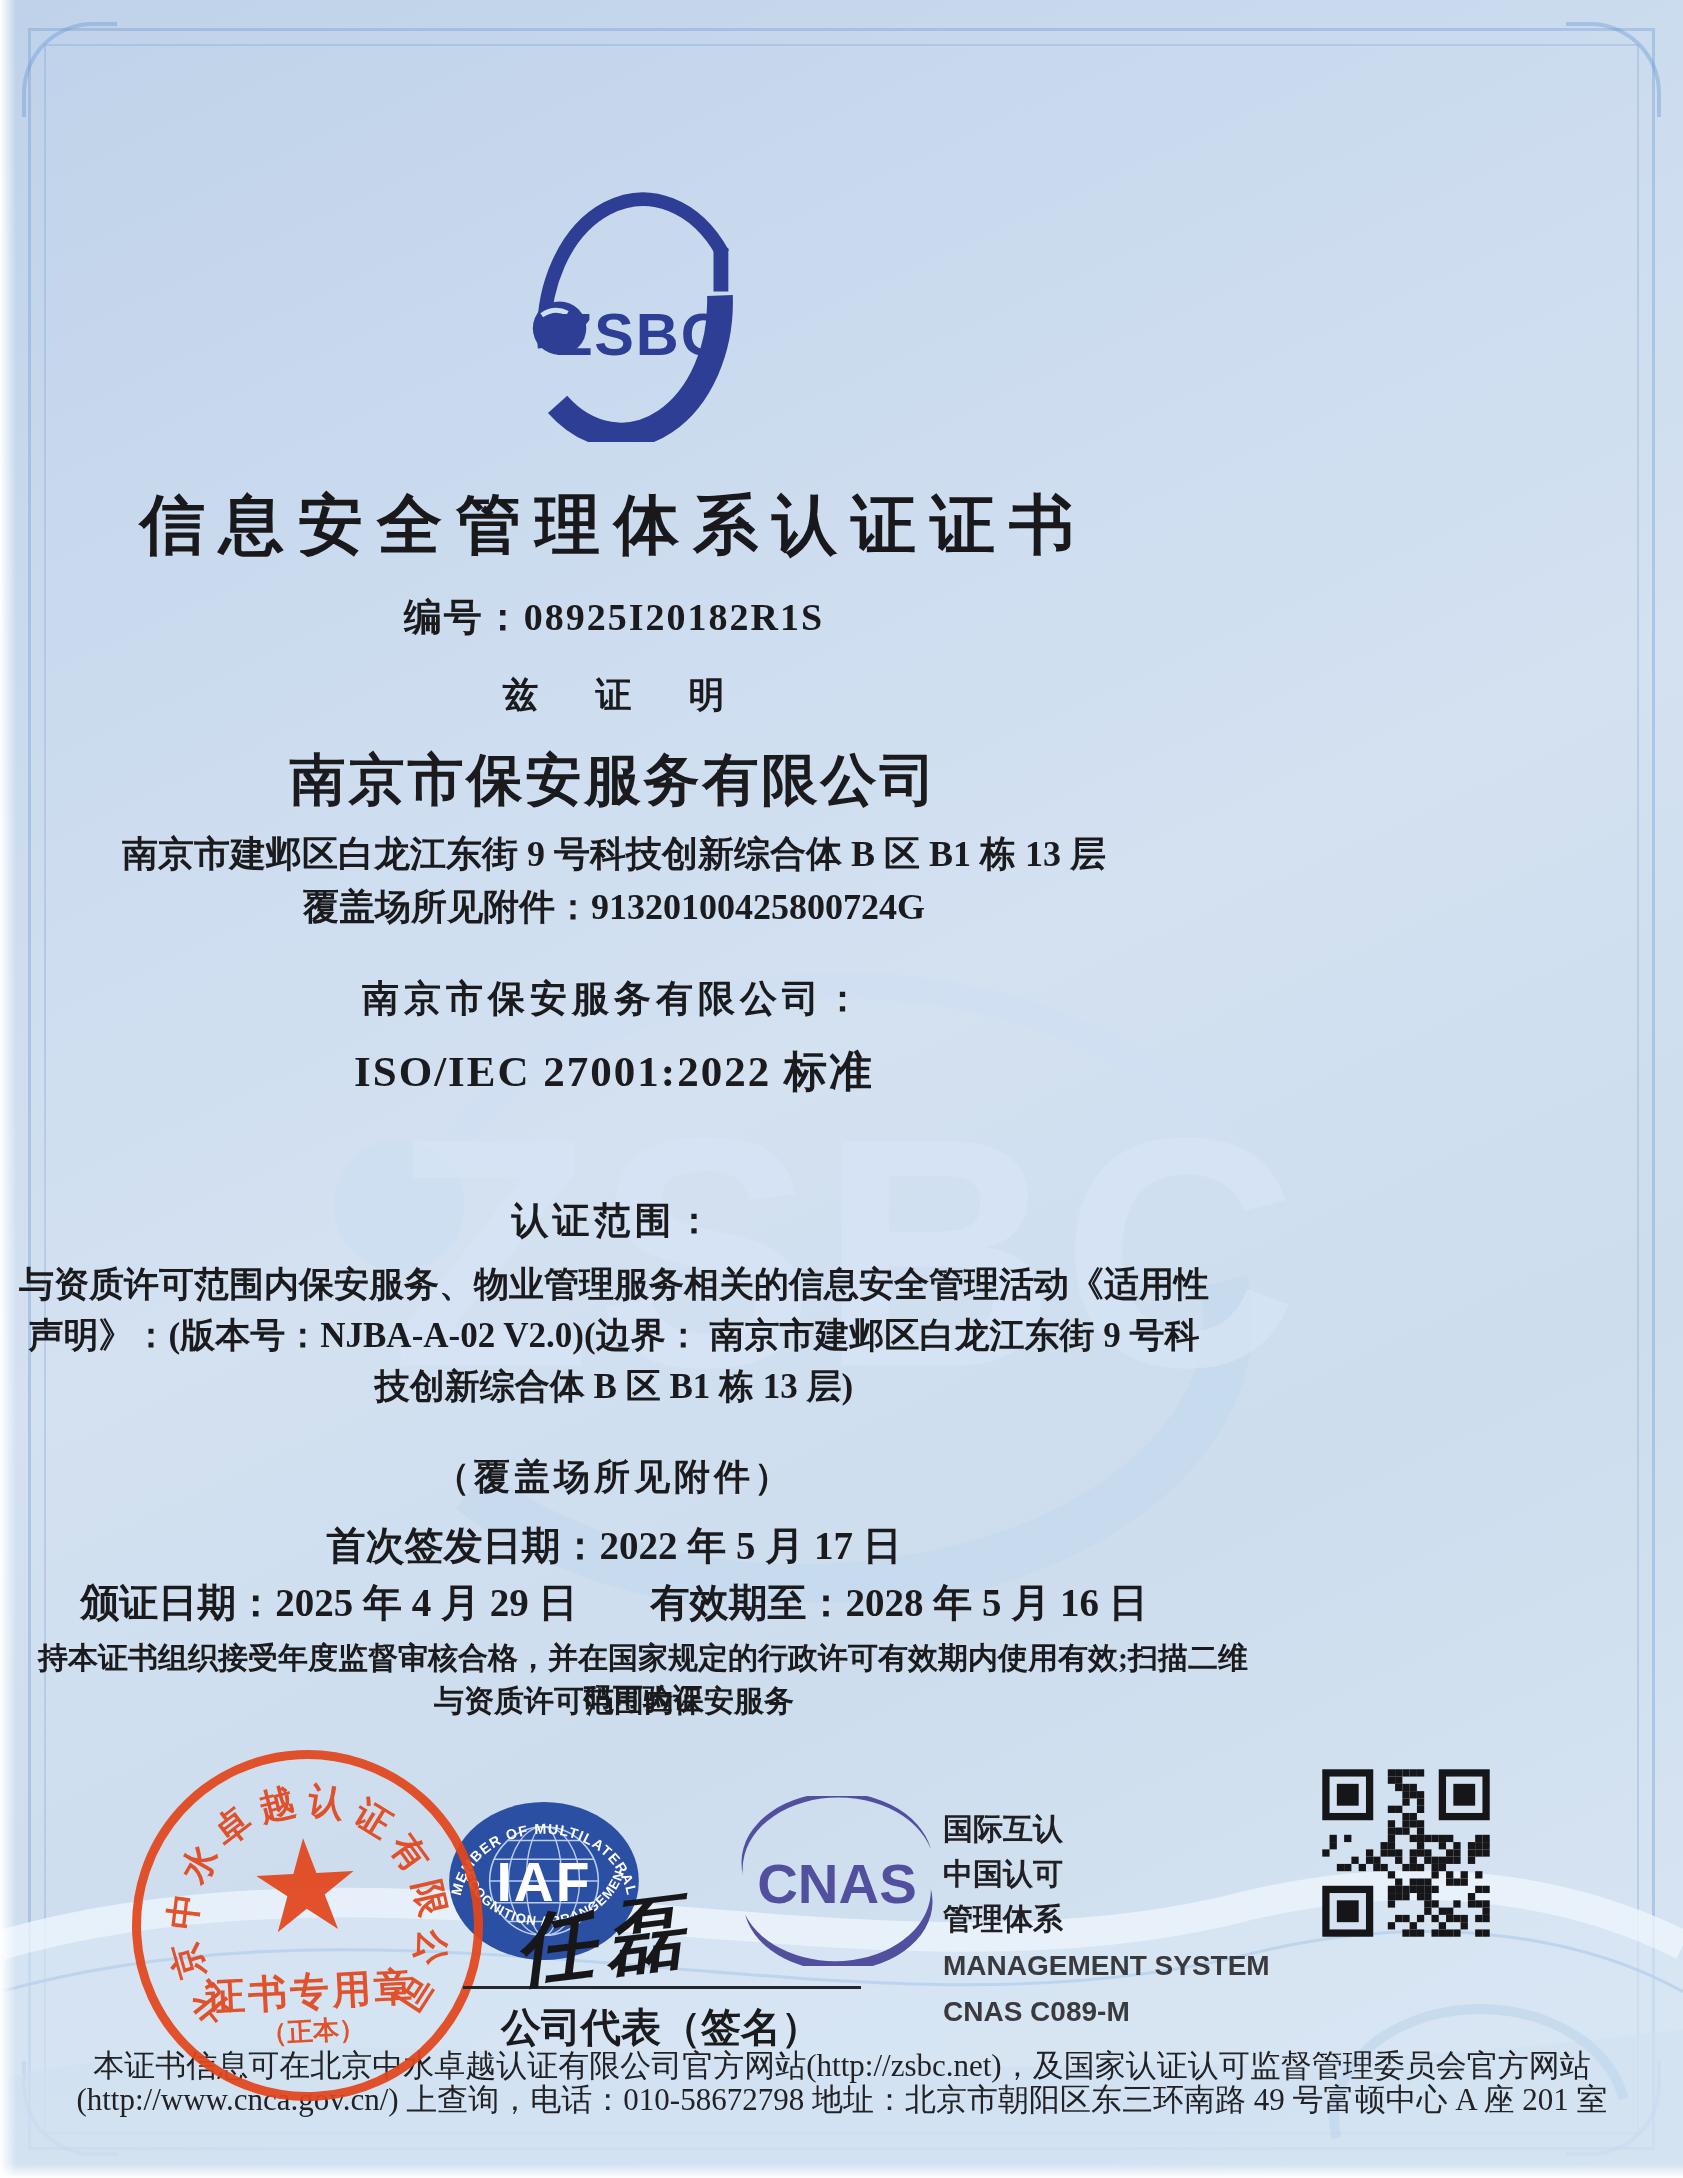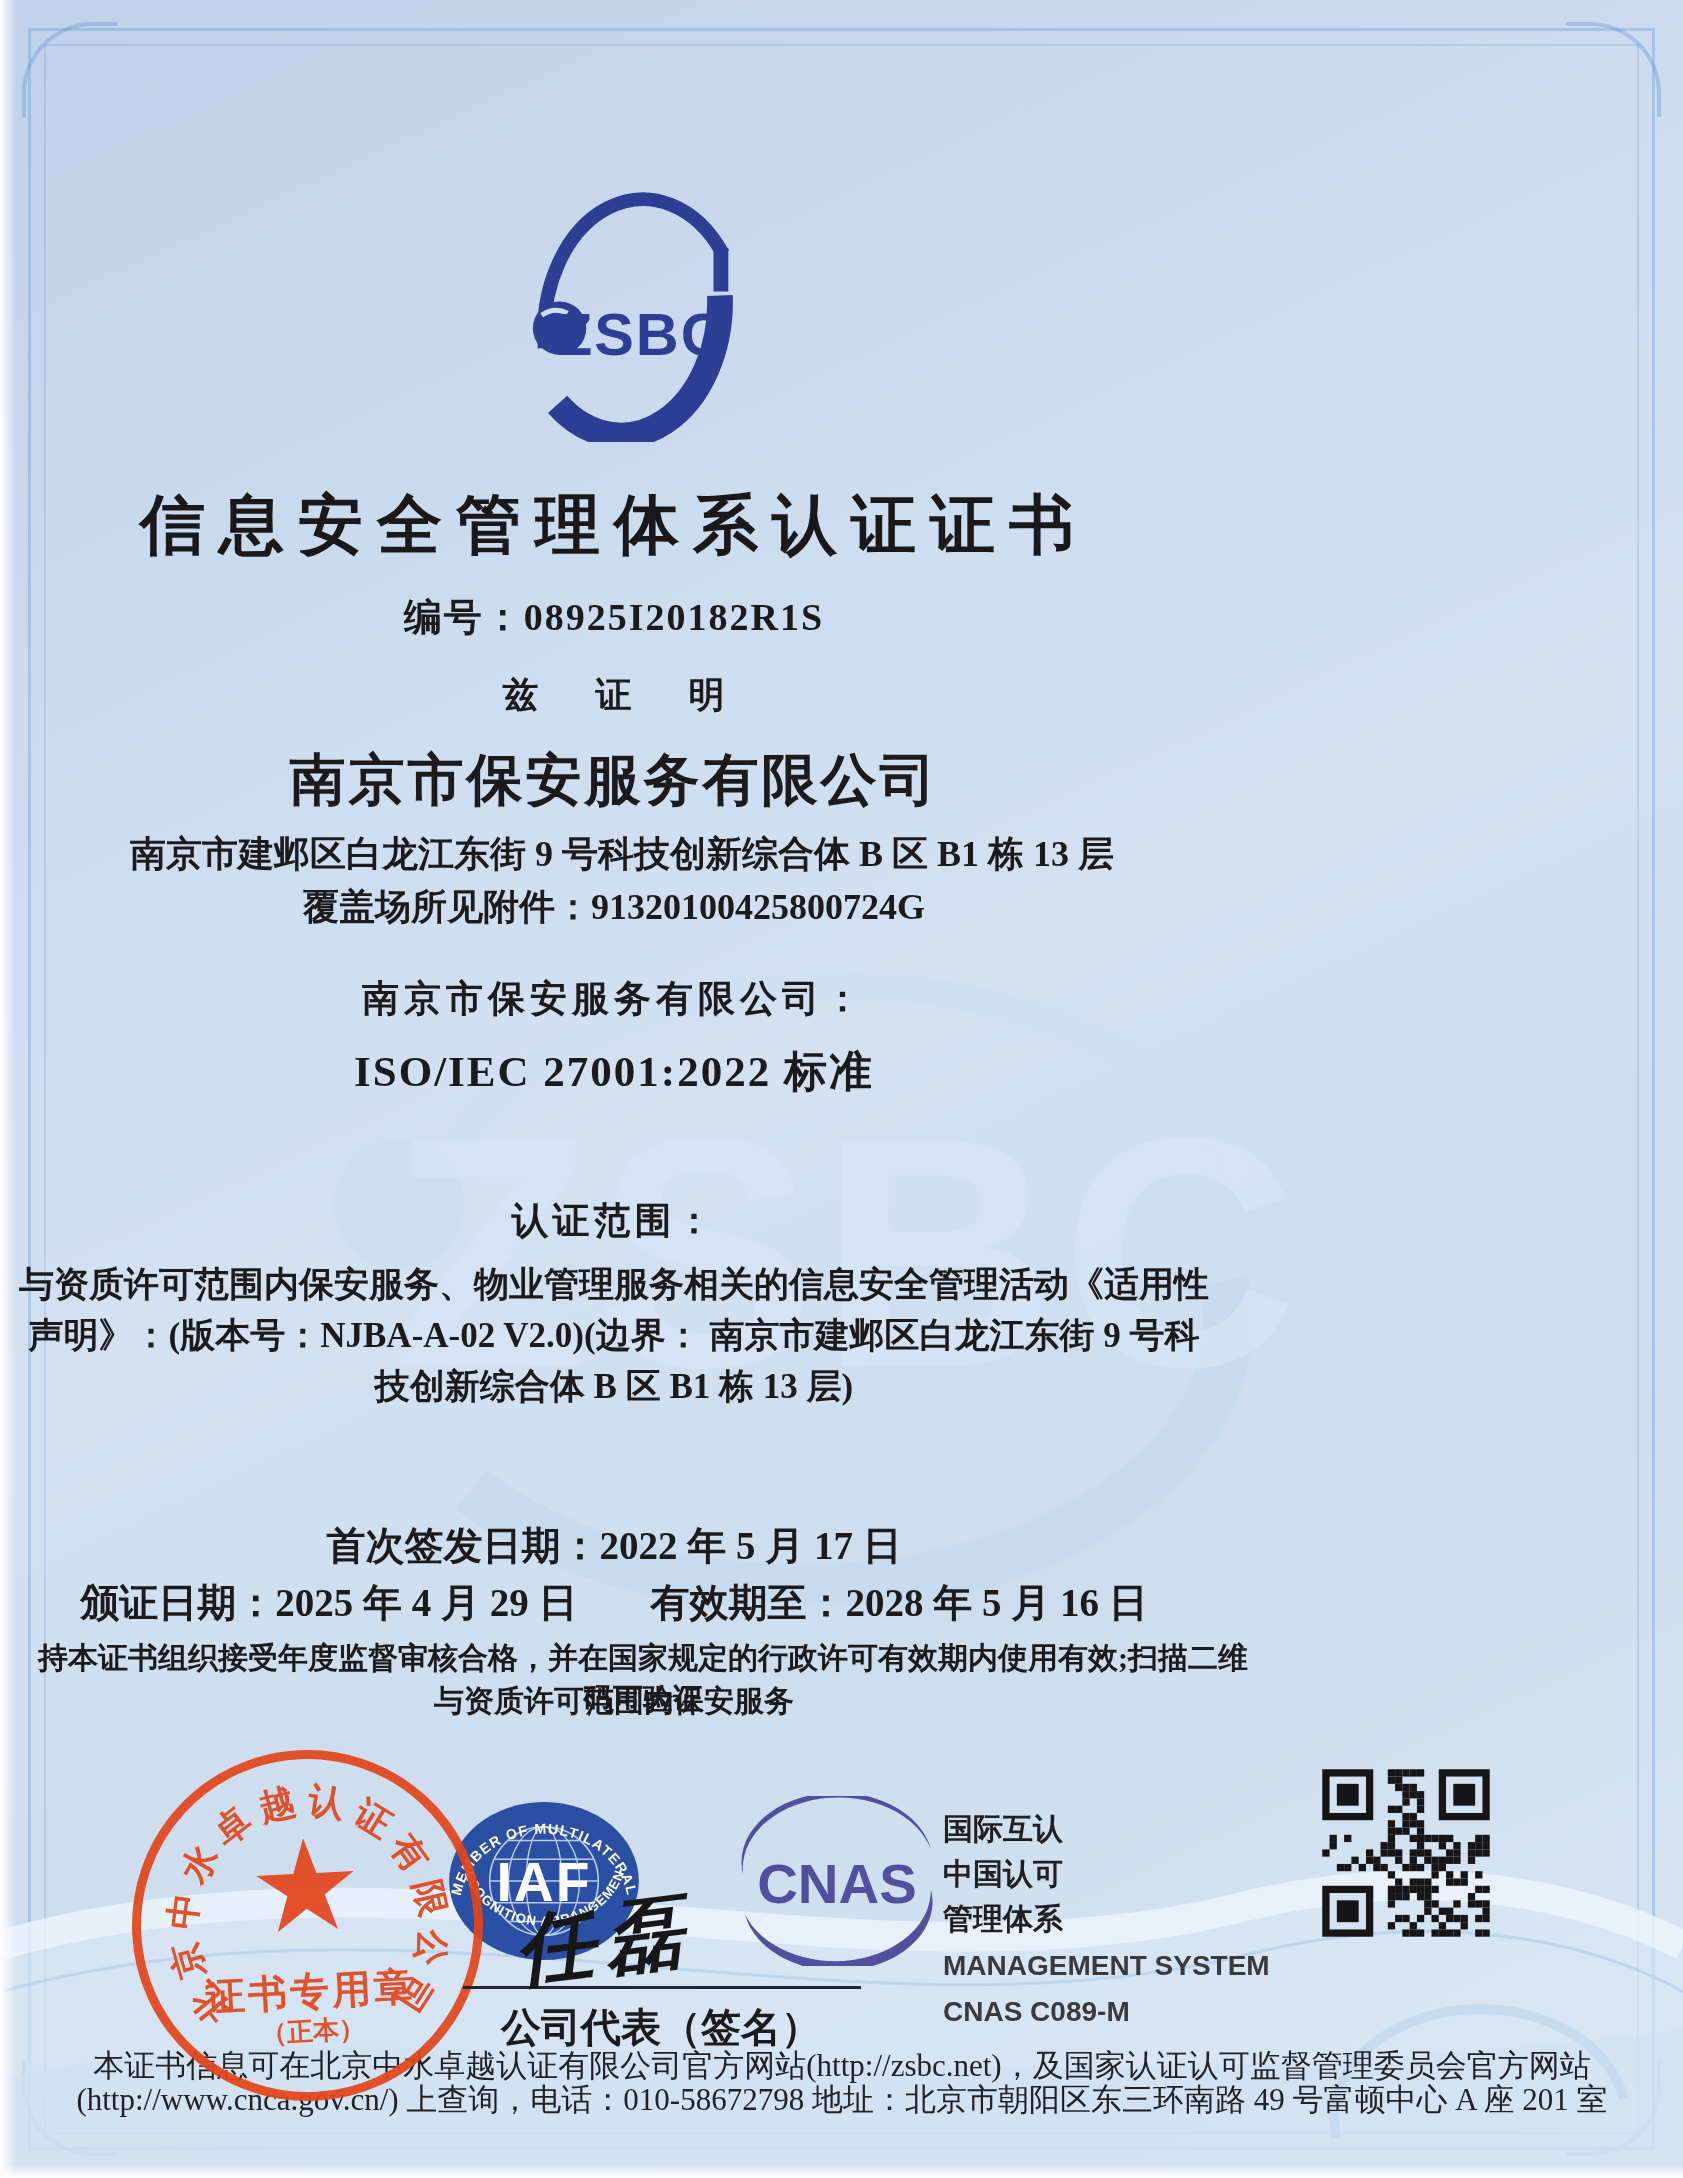--- a/index.html
+++ b/index.html
@@ -28,21 +28,21 @@
 
   
   .line{position:absolute;left:0;width:1228px;text-align:center;z-index:3;font-weight:700;}
   .hei{font-family:"Liberation Sans","DejaVu Sans",sans-serif;}
 
   .logo{position:absolute;left:0;top:145px;width:1228px;text-align:center;z-index:3;}
   .title{top:481px;font-size:65px;font-weight:900;letter-spacing:14px;color:#19191c;}
   .certno{top:592px;font-size:38px;letter-spacing:2px;}
   .certify{top:671px;font-size:36px;letter-spacing:57px;padding-left:57px;width:1170px;}
   .company{top:743px;font-size:56px;letter-spacing:3px;}
-  .address{top:830px;font-size:36px;margin-left:8px;}
+  .address{top:830px;font-size:36px;}
   .credit{top:883px;font-size:36px;}
   .conform{top:974px;font-size:37px;letter-spacing:5px;}
   .standard{top:1043px;font-size:43px;letter-spacing:2px;}
   .scopehead{top:1196px;font-size:37px;letter-spacing:4px;}
   .scopebody{top:1259px;font-size:35px;line-height:51px;}
   .attach{top:1453px;font-size:36px;letter-spacing:4px;}
   .date1{top:1519px;font-size:39px;}
   .date2{top:1576px;font-size:39px;}
   .date2 .gap{display:inline-block;width:73px;}
   .note{font-size:30px;}
@@ -127,20 +127,21 @@
 
   <div class="line conform">南京市保安服务有限公司：</div>
   <div class="line standard">ISO/IEC 27001:2022 标准</div>
 
   <div class="line scopehead">认证范围：</div>
   <div class="line scopebody">
     <div>与资质许可范围内保安服务、物业管理服务相关的信息安全管理活动《适用性</div>
     <div>声明》：(版本号：NJBA-A-02 V2.0)(边界： 南京市建邺区白龙江东街 9 号科</div>
     <div>技创新综合体 B 区 B1 栋 13 层)</div>
   </div>
+  <div class="line attach">（覆盖场所见附件）</div>
 
   <div class="line date1">首次签发日期：2022 年 5 月 17 日</div>
   <div class="line date2">
     <span>颁证日期：2025 年 4 月 29 日</span><span class="gap"></span><span>有效期至：2028 年 5 月 16 日</span>
   </div>
 
   <div class="line note note1">持本证书组织接受年度监督审核合格，并在国家规定的行政许可有效期内使用有效;扫描二维码可验证</div>
   <div class="line note note2">与资质许可范围内保安服务</div>
 
   <div class="seal">

